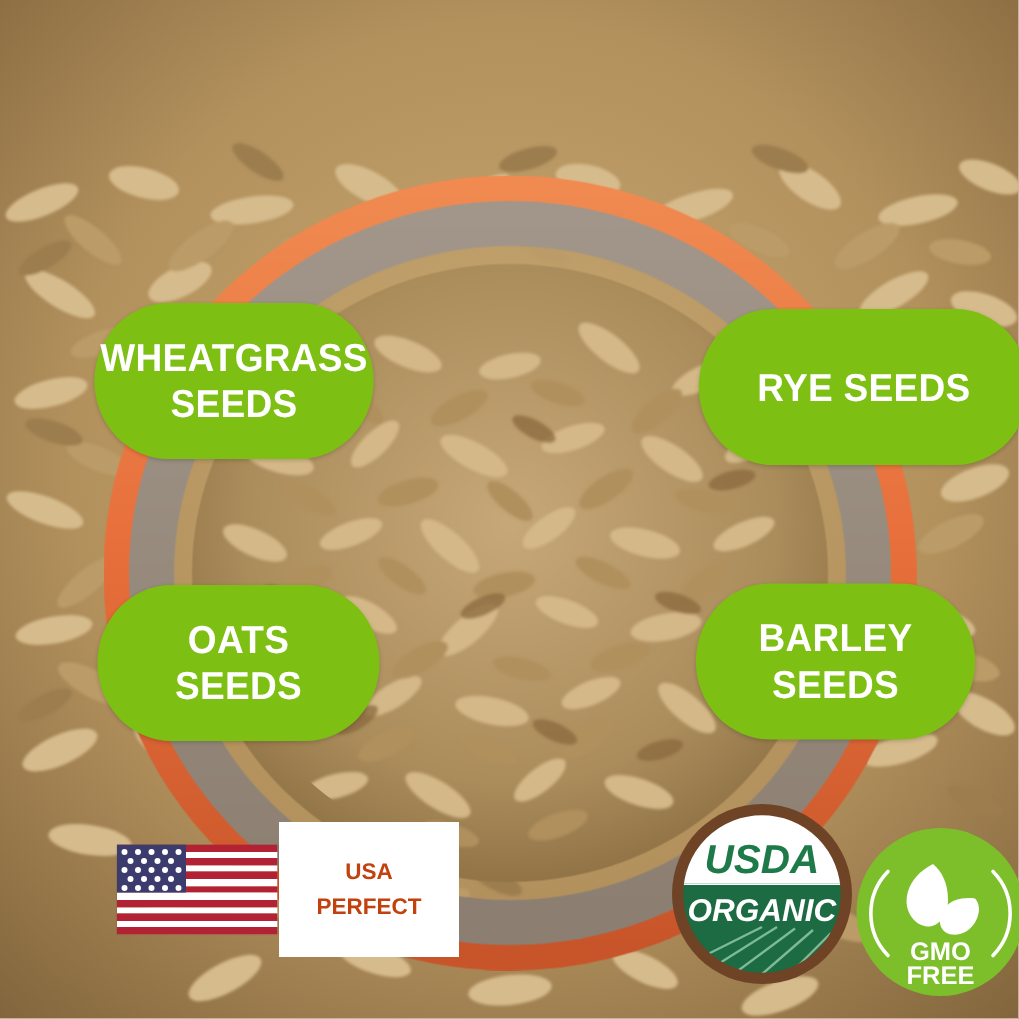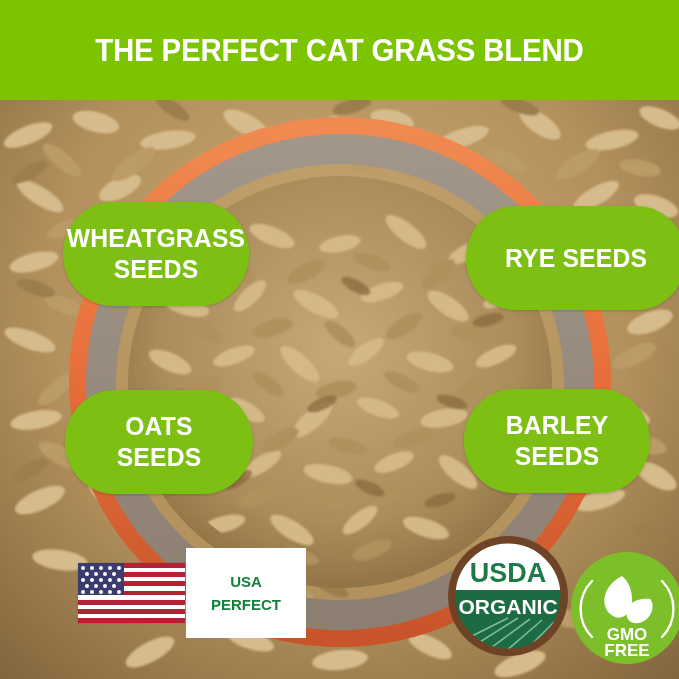--- a/index.html
+++ b/index.html
@@ -75,30 +75,30 @@
   .flag .star{
     position:absolute;width:4px;height:4px;background:#fff;border-radius:50%;
   }
 
   .usa-panel{
     position:absolute;z-index:25;
     left:186px;top:548px;width:120px;height:90px;
     background:#ffffff;
     display:flex;flex-direction:column;
     align-items:center;justify-content:center;
-    color:#15803d;
+    color:#c2410c;
     font-weight:bold;font-size:15px;line-height:1.55;
     text-align:center;
   }
   .usa-panel span{display:block;white-space:nowrap;}
 
   
   .usda{
     position:absolute;z-index:26;
-    left:446px;top:534px;width:124px;height:124px;
+    left:446px;top:534px;width:124px;height:124px;font-style:italic;
   }
   .usda svg{display:block;}
 
   
   .gmo{
     position:absolute;z-index:26;
     left:570px;top:551px;width:114px;height:114px;
   }
   .gmo svg{display:block;}
 </style>
@@ -299,23 +299,20 @@
             <ellipse cx="370" cy="488" rx="16" ry="6" transform="rotate(24 370 488)"></ellipse>
             <ellipse cx="440" cy="500" rx="16" ry="6" transform="rotate(-16 440 500)"></ellipse>
           </g>
         </g>
 
         <rect x="0" y="0" width="679" height="679" fill="none"></rect>
       </g>
     </svg>
   </div>
 
-  <div class="header">
-    <div class="header-title">THE PERFECT CAT GRASS BLEND</div>
-  </div>
 
   <div class="pill" id="pill-wheatgrass">
     <span>WHEATGRASS</span>
     <span>SEEDS</span>
   </div>
 
   <div class="pill" id="pill-rye">
     <span>RYE SEEDS</span>
   </div>
 

